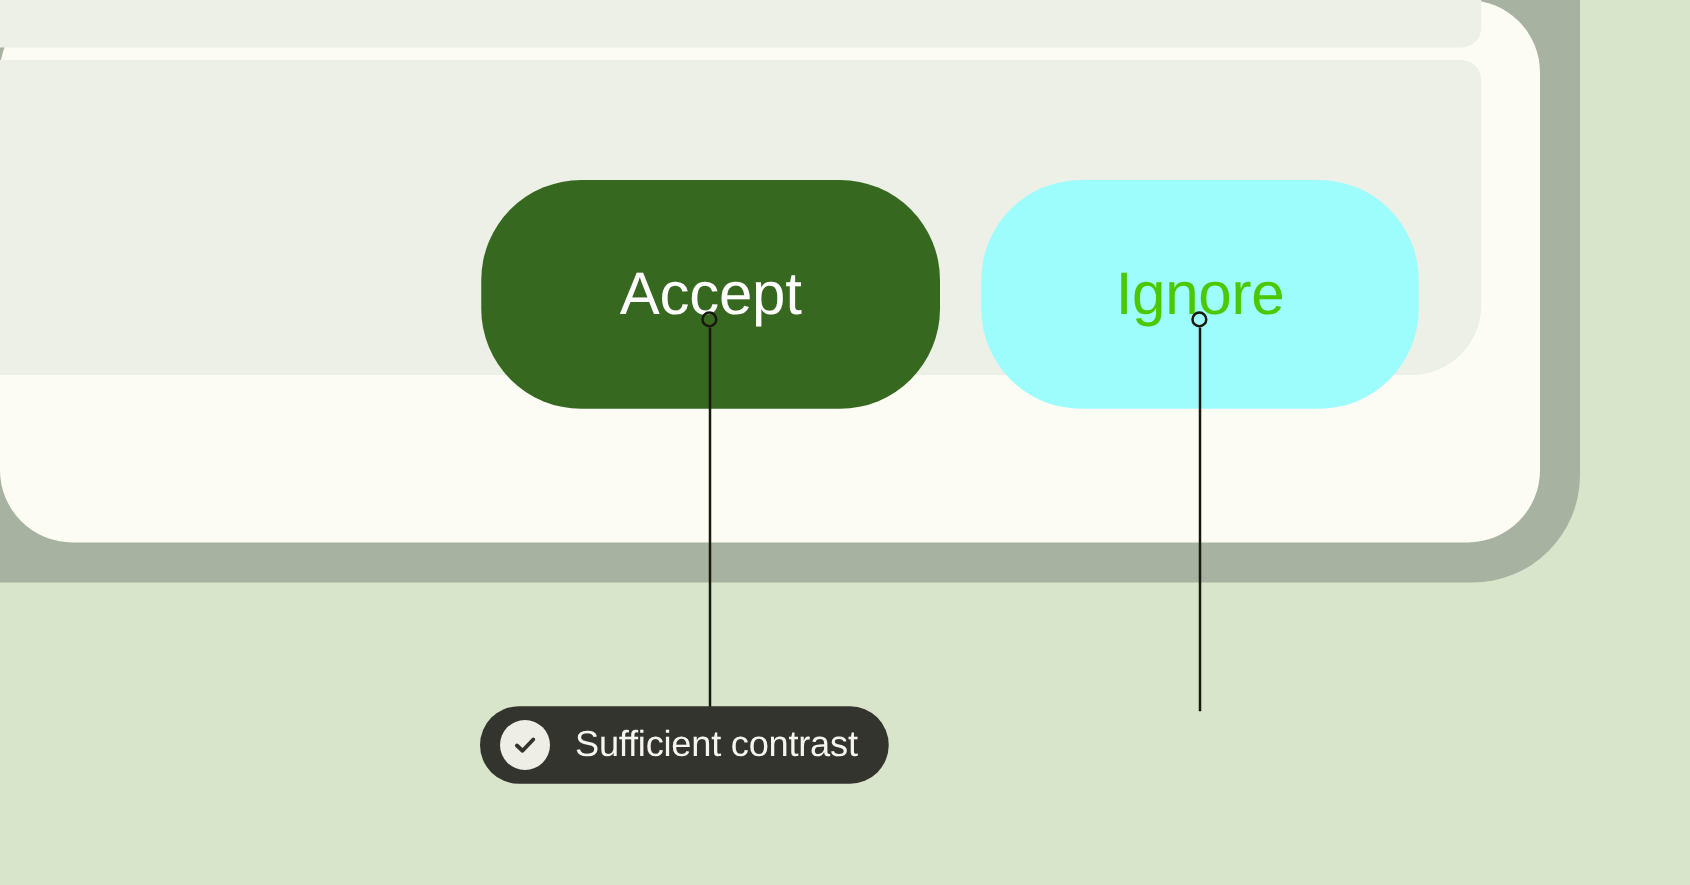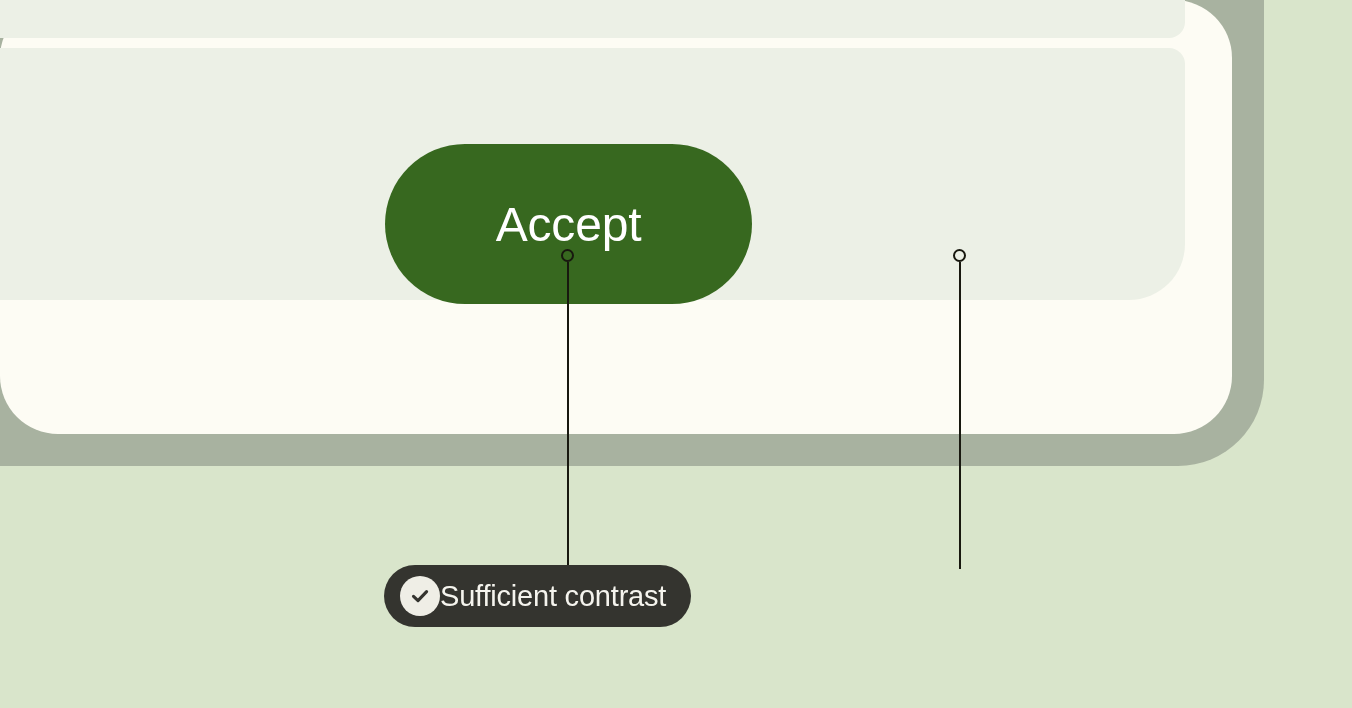--- a/index.html
+++ b/index.html
@@ -75,21 +75,21 @@
   .btn-row {
     position: absolute;
     left: 1025px;
     top: 96px;
     display: flex;
     gap: 33px;
     align-items: center;
   }
 
   .btn {
-    height: 160px;
+    height: 183px;
     border: none;
     border-radius: 80px;
     font-family: "Liberation Sans", "DejaVu Sans", sans-serif;
     font-size: 48px;
     font-weight: 400;
     letter-spacing: -0.2px;
     cursor: pointer;
     display: flex;
     align-items: center;
     justify-content: center;
@@ -130,21 +130,21 @@
   .dot-2    { left: 953px; top: 249px; }
 
   
   .badge {
     position: absolute;
     height: 62px;
     background: #34342F;
     border-radius: 31px;
     display: flex;
     align-items: center;
-    gap: 0;
+    gap: 20px;
     padding: 0 25px 0 16px;
     white-space: nowrap;
   }
 
   .badge-label {
     color: #F5F4EE;
     font-size: 29px;
     font-weight: 400;
     letter-spacing: -0.2px;
   }
@@ -173,20 +173,21 @@
   <div class="phone-frame">
     <div class="phone-screen">
 
       <div class="card-stack">
         <div class="card card-top"></div>
         <div class="card-gap"></div>
         <div class="card card-bottom">
 
           <div class="btn-row">
             <button class="btn btn-accept">Accept</button>
+            <button class="btn btn-ignore">Ignore</button>
           </div>
 
         </div>
       </div>
 
     </div>
   </div>
 
   <div class="leader-dot dot-1"></div>
   <div class="leader leader-1"></div>

